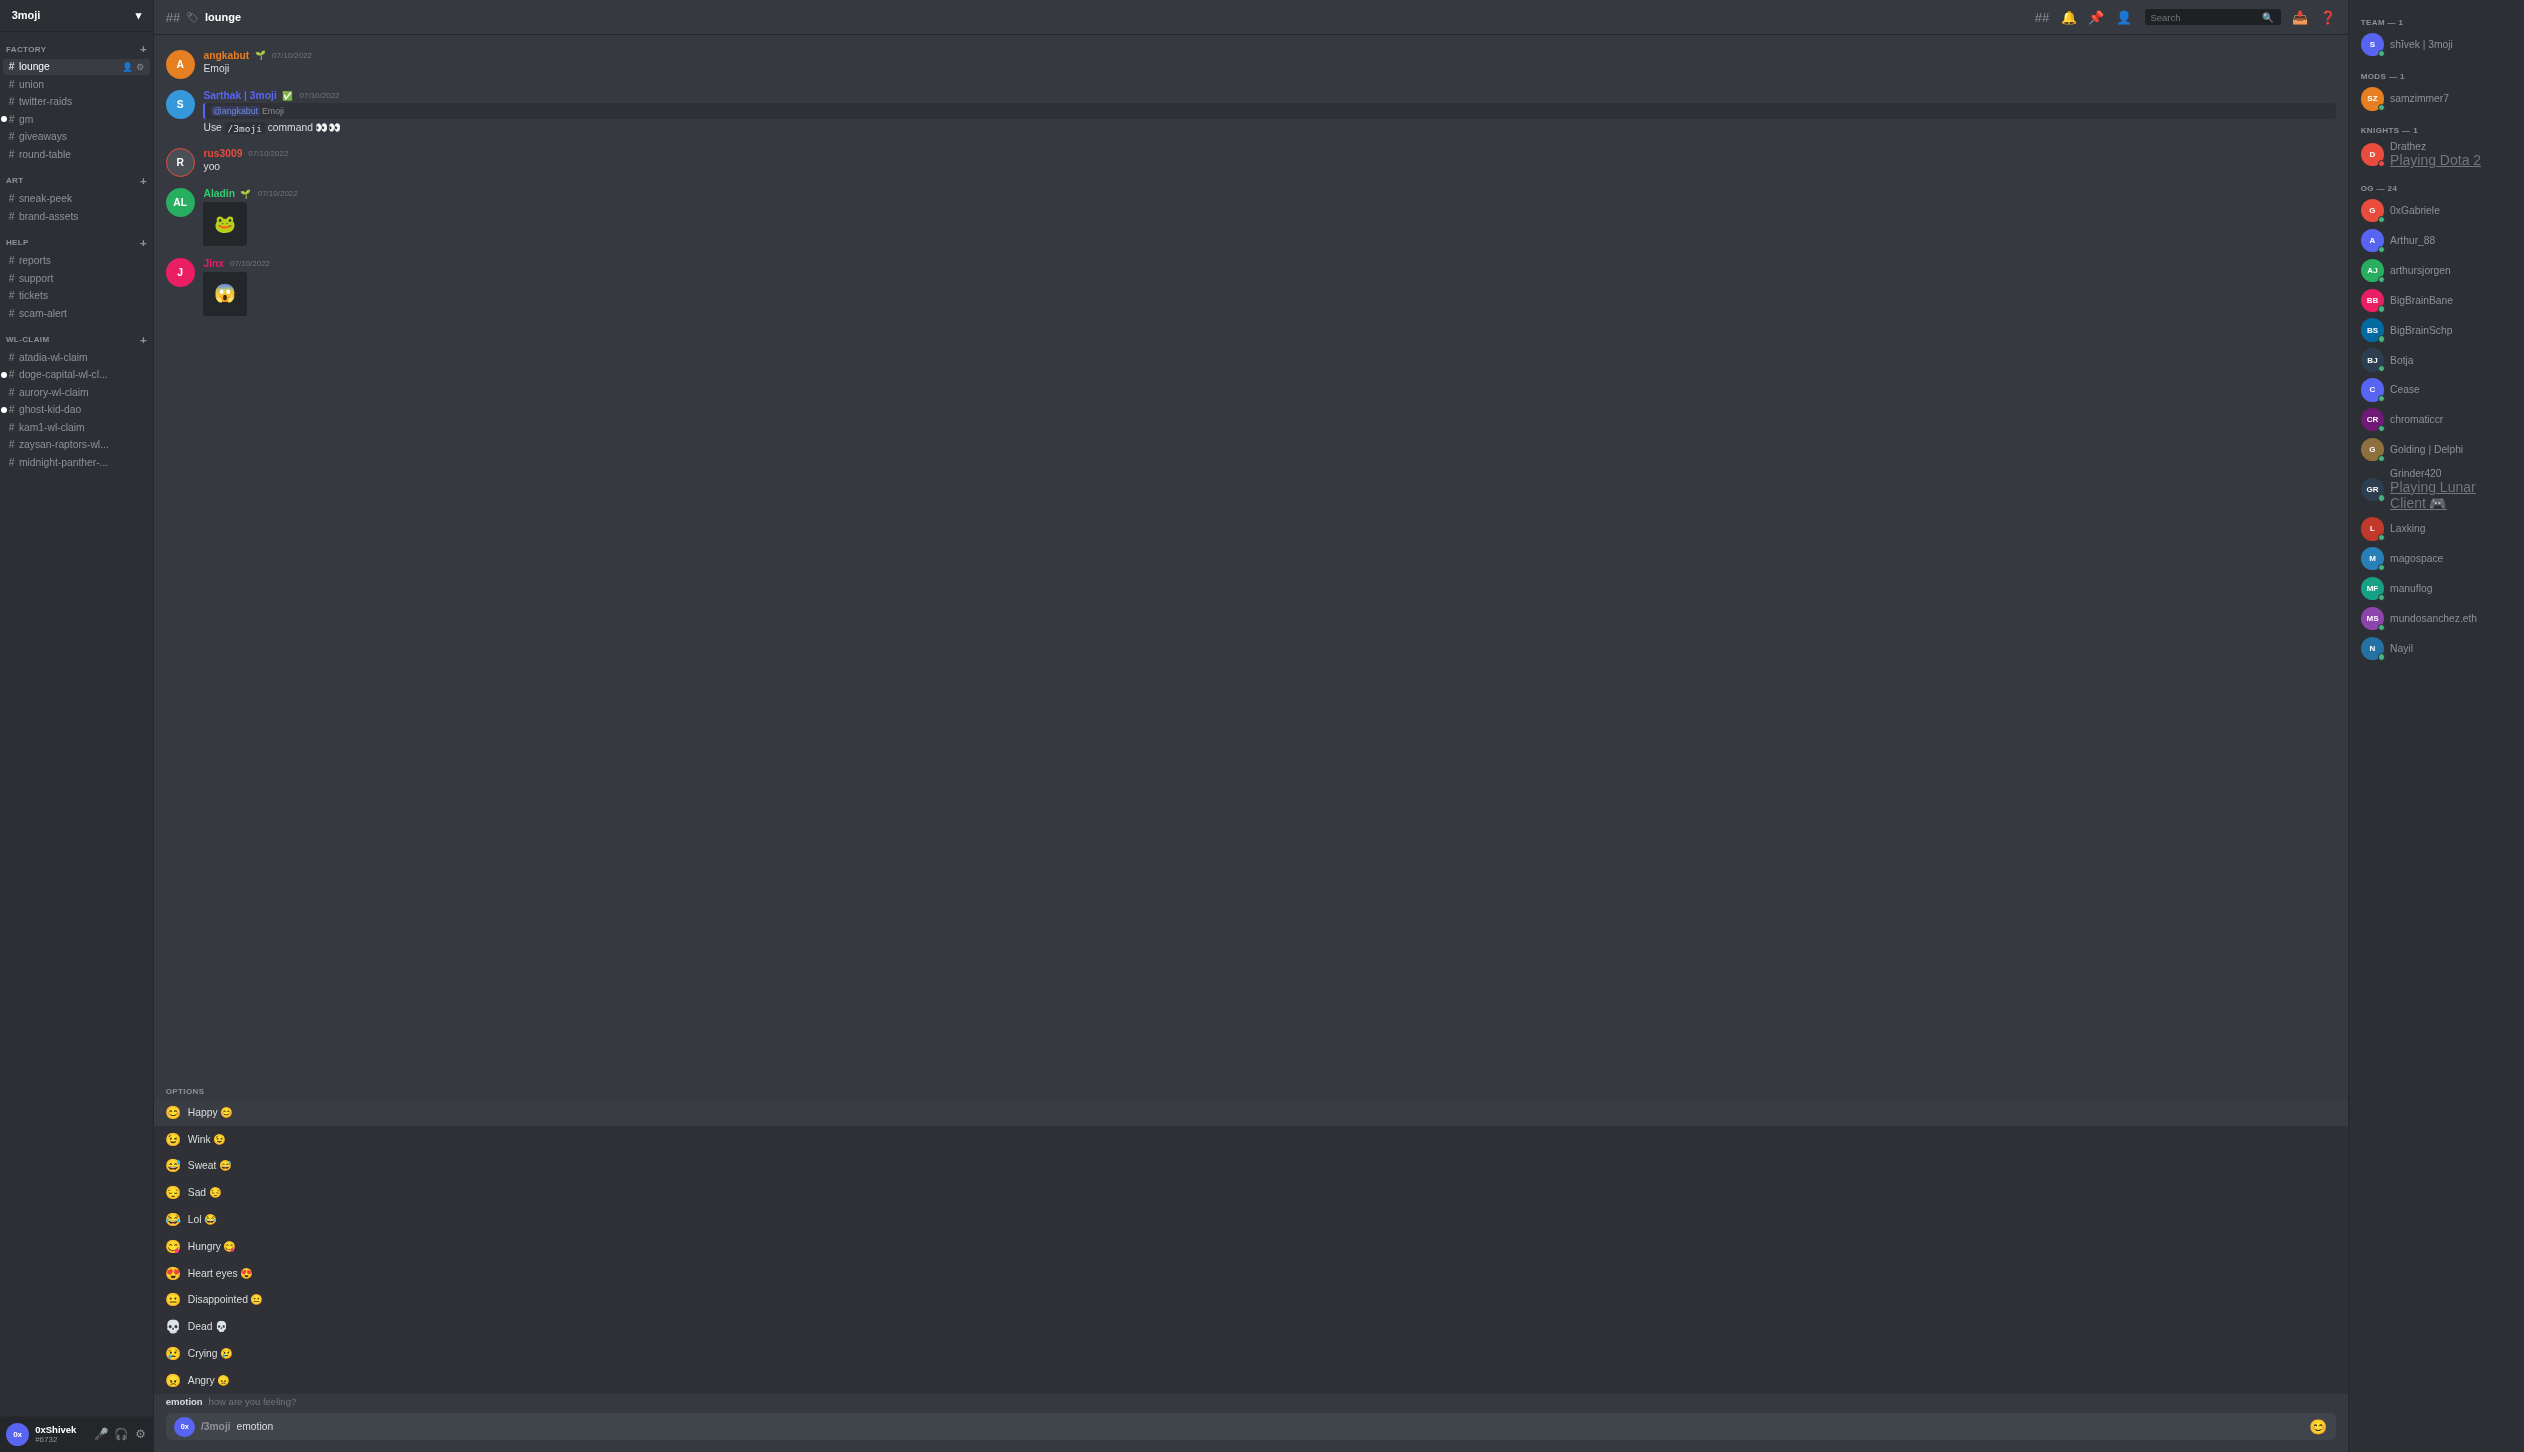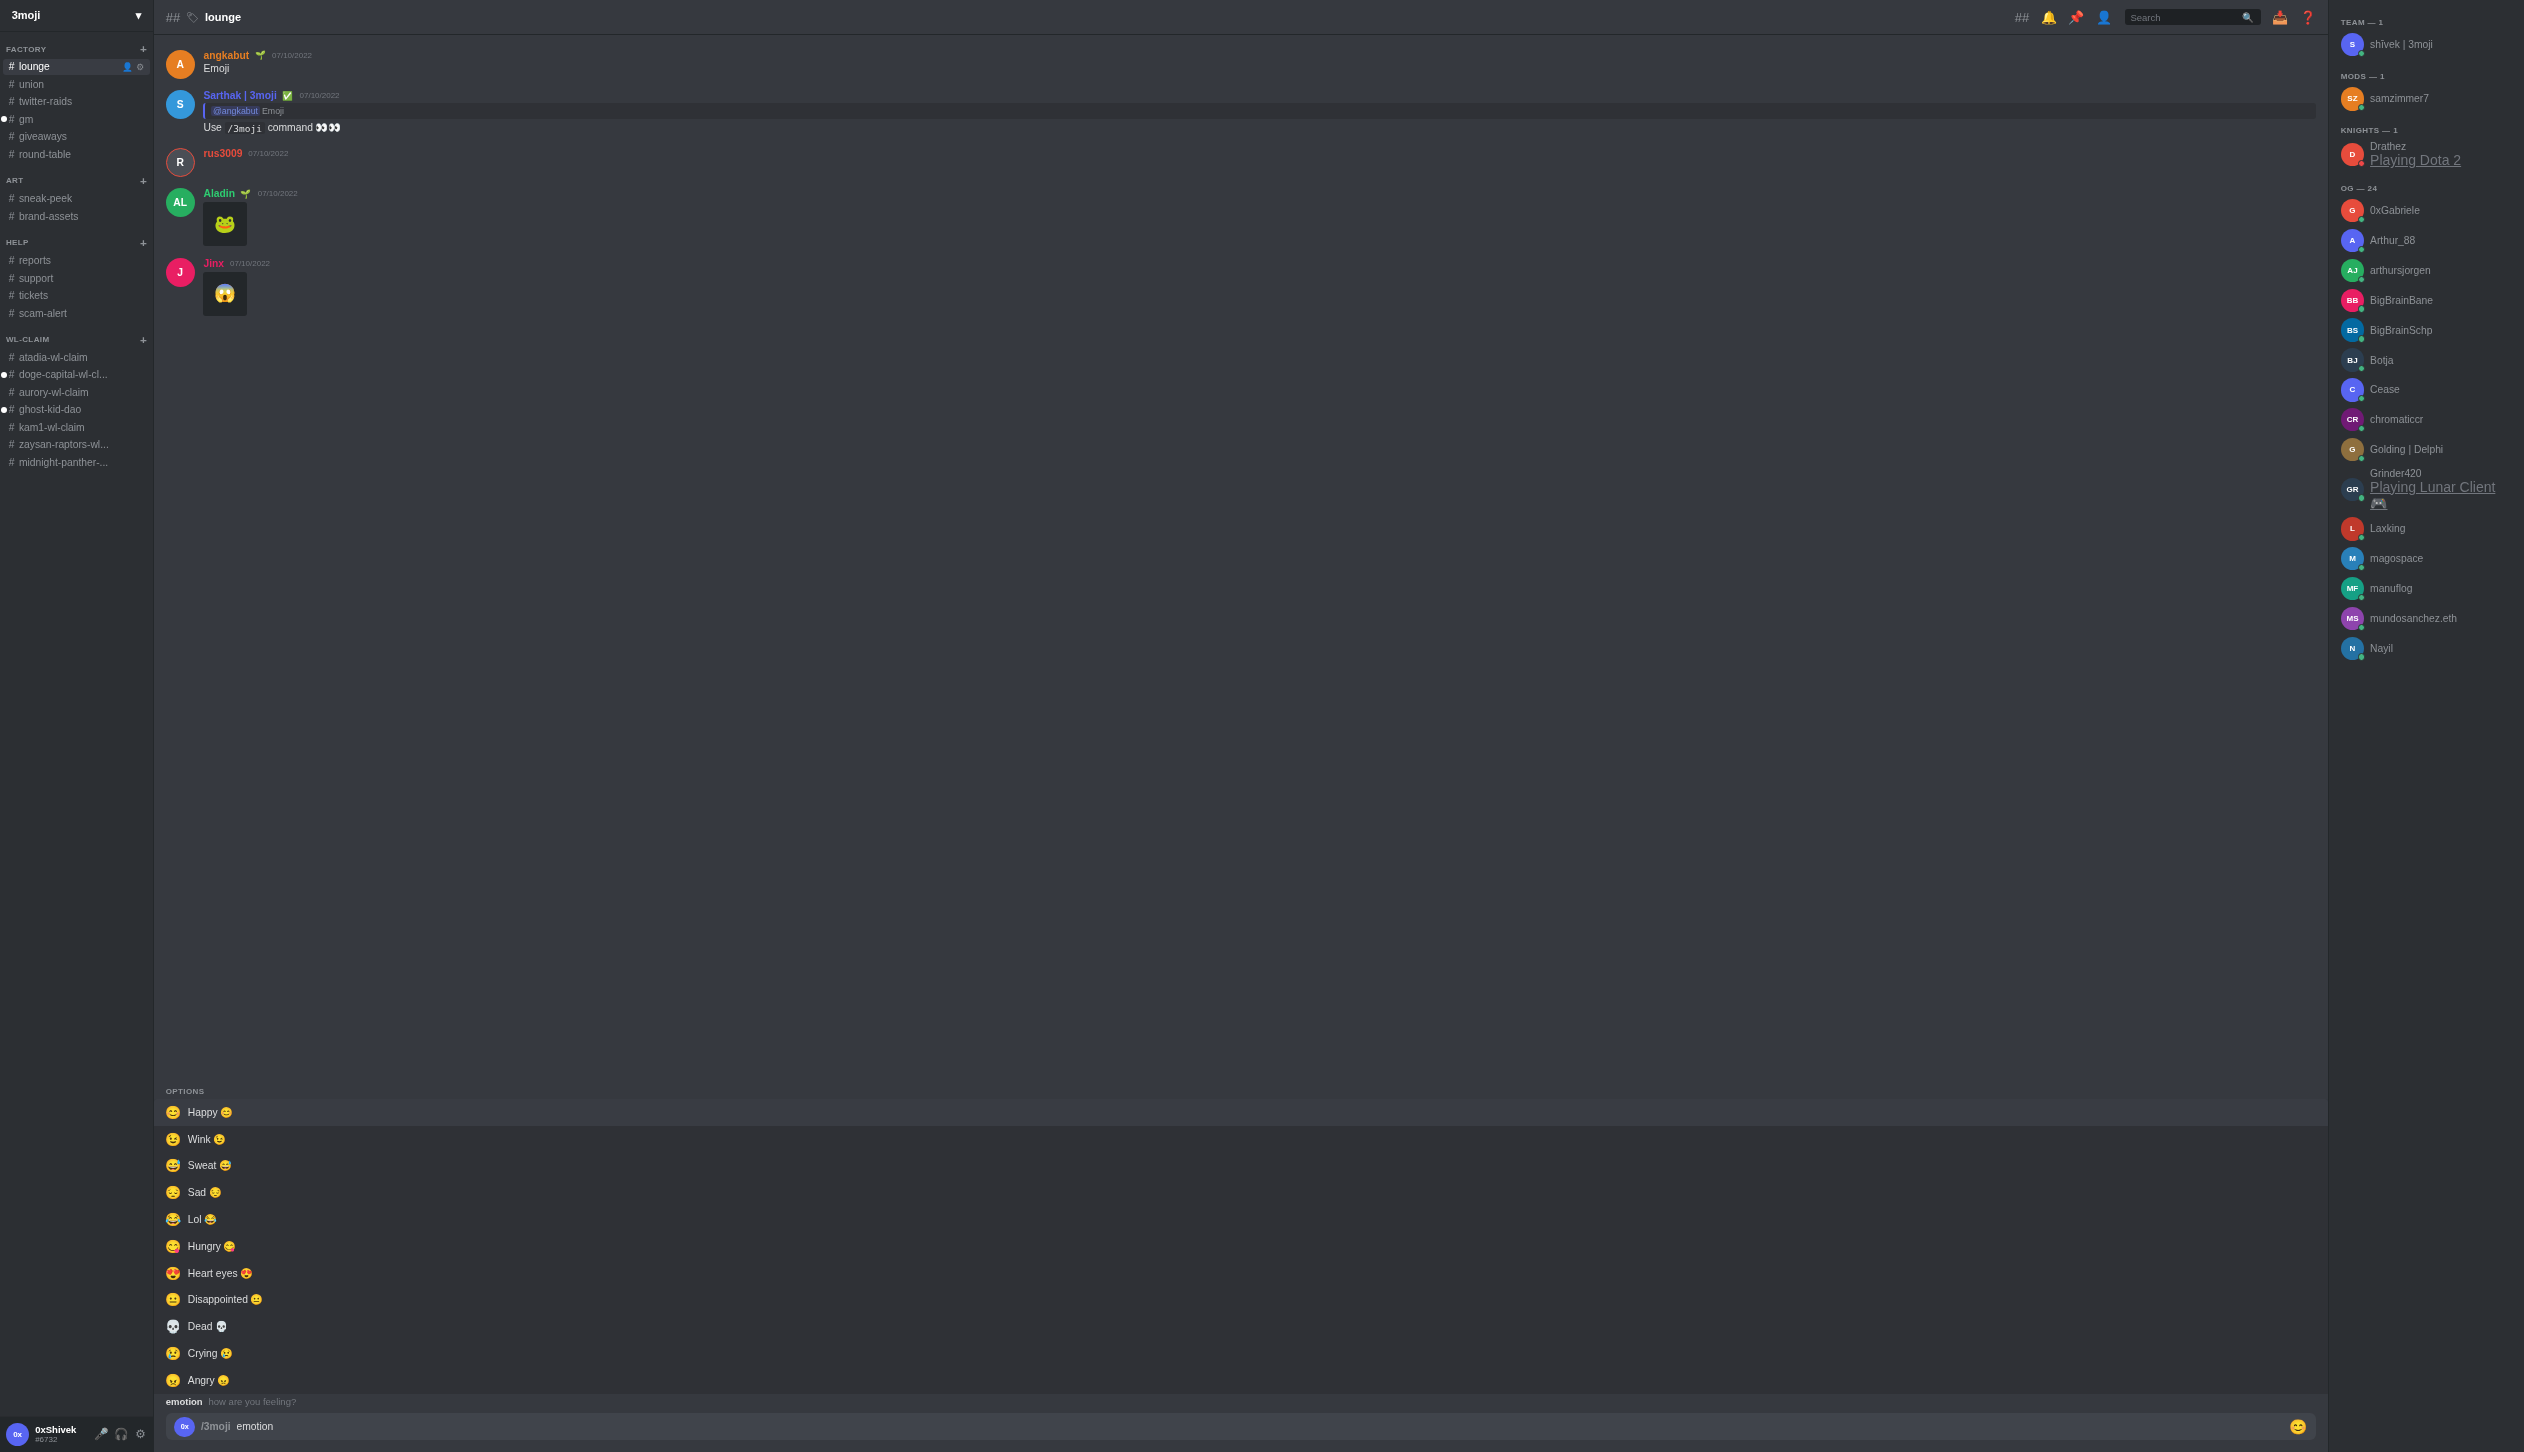--- a/index.html
+++ b/index.html
@@ -236,21 +236,21 @@
       border: none;
       outline: none;
       color: #dcddde;
       font-size: 10.3px;
       padding: 8px 0;
     }
     .input-emoji-btn { color: #8e9297; cursor: pointer; font-size: 14.7px; }
 
     
     .right-sidebar {
-      width: 196px;
+      width: 176px;
       background: #2c2f33;
       border-left: 0.7px solid #23272a;
       overflow-y: auto;
       flex-shrink: 0;
       padding: 5.9px 0;
     }
     .member-section-header {
       padding: 11.7px 11.7px 2.9px;
       font-size: 8px;
       font-weight: 700;
@@ -490,20 +490,21 @@
       </div>
     </div>
 
     <div class="message-group">
       <div class="avatar avatar-rus" style="background:#4a4e55;border:1.5px solid #e74c3c;">R</div>
       <div class="message-content">
         <div class="message-header">
           <span class="message-author author-rus">rus3009</span>
           <span class="message-time">07/10/2022</span>
         </div>
+        <div class="message-text">yoo</div>
       </div>
     </div>
 
     <div class="message-group">
       <div class="avatar avatar-ala" style="background:#27ae60;">AL</div>
       <div class="message-content">
         <div class="message-header">
           <span class="message-author author-ala">Aladin</span>
           <span class="verified-badge">🌱</span>
           <span class="message-time">07/10/2022</span>

